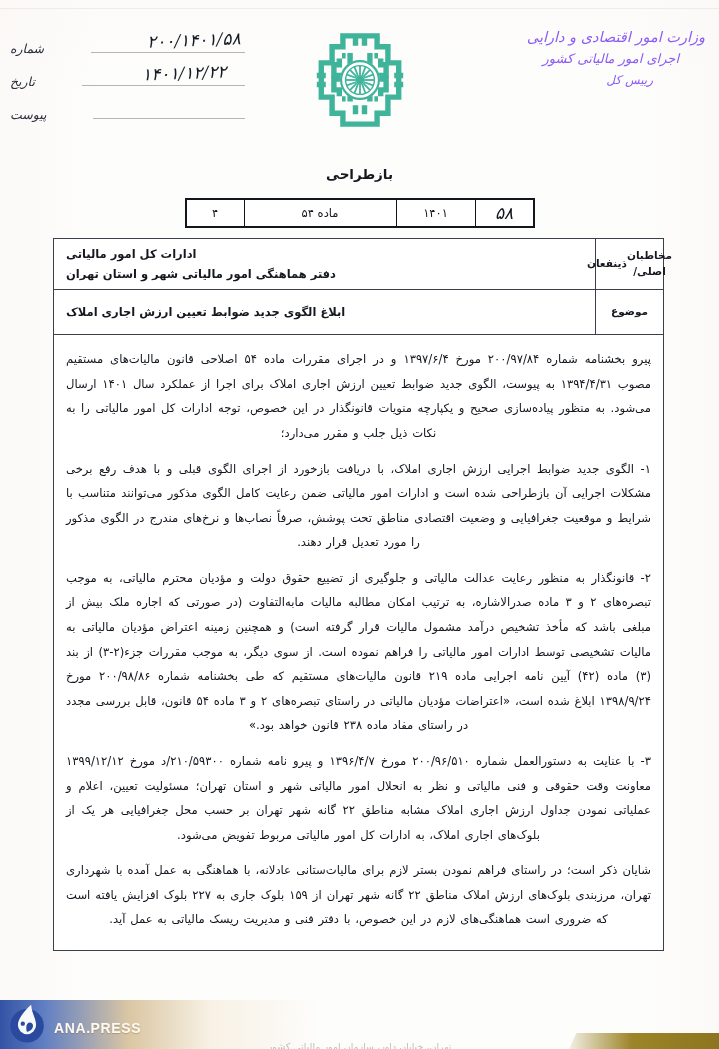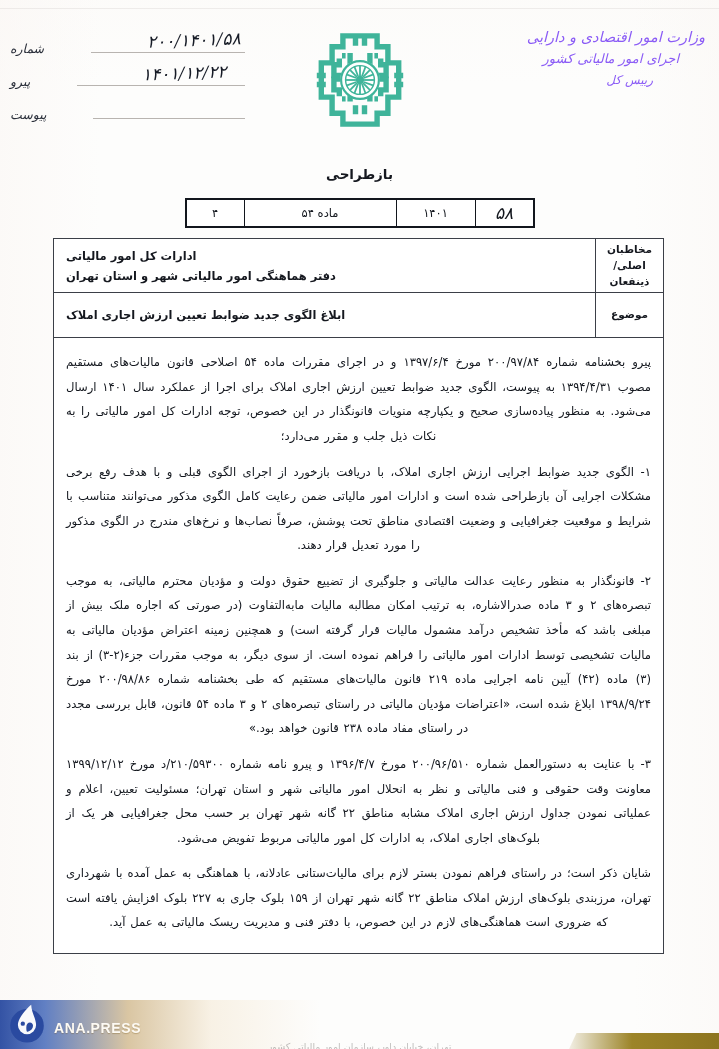--- a/index.html
+++ b/index.html
@@ -167,21 +167,21 @@
     flex-direction: row;
     border-bottom: 1px solid #3b3f47;
     min-height: 44px;
   }
   .meta-row:last-of-type { border-bottom: 1px solid #3b3f47; }
   .meta-label {
     width: 68px;
     flex: 0 0 68px;
     border-left: 1px solid #3b3f47;
     display: flex;
-    flex-direction: column;
+    flex-direction: row;
     align-items: center;
     justify-content: center;
     font-size: 10.5px;
     font-weight: bold;
     color: #15181f;
     line-height: 1.5;
     text-align: center;
     padding: 3px 2px;
     box-sizing: border-box;
   }
@@ -345,21 +345,21 @@
     </div>
 
     <div class="hdr-left">
       <div class="hw-row r1">
         <span class="hw-label">شماره</span>
         <span class="hw-rule">
           <span class="hw-val">۲۰۰/۱۴۰۱/۵۸</span>
         </span>
       </div>
       <div class="hw-row r2">
-        <span class="hw-label">پیرو</span>
+        <span class="hw-label">تاریخ</span>
         <span class="hw-rule">
           <span class="hw-val">۱۴۰۱/۱۲/۲۲</span>
         </span>
       </div>
       <div class="hw-row r3">
         <span class="hw-label">پیوست</span>
         <span class="hw-rule">
           <span class="hw-val"></span>
         </span>
       </div>

